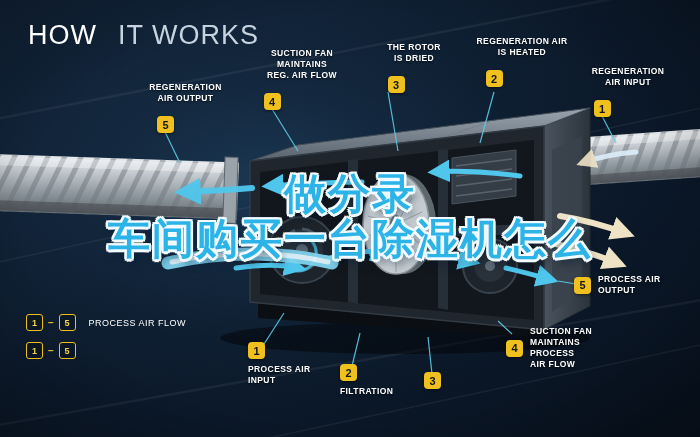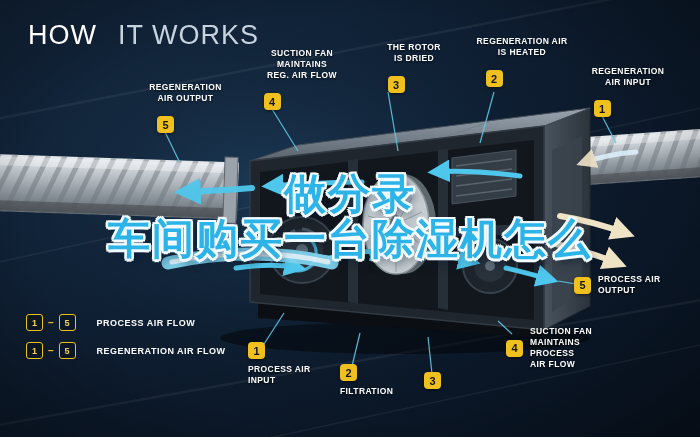--- a/index.html
+++ b/index.html
@@ -43,21 +43,21 @@
 
   
   .legend-title{position:absolute;left:28px;top:286px;font-size:12.5px;font-weight:800;
                 color:#fff;letter-spacing:.7px;z-index:5;}
   .legend-row{position:absolute;left:26px;display:flex;align-items:center;gap:5px;z-index:5;}
   .lr1{top:314px;} .lr2{top:342px;}
   .lbadge{width:15px;height:15px;border-radius:3px;border:1.6px solid #f0c11e;color:#f8d44c;
           background:rgba(10,20,32,.6);font-size:9px;font-weight:800;
           display:flex;align-items:center;justify-content:center;}
   .ldash{color:#f0c11e;font-weight:700;font-size:10px;}
-  .lr-label{font-size:9px;font-weight:700;color:#fff;letter-spacing:.5px;margin-left:16px;}
+  .lr-label{font-size:9px;font-weight:400;color:#fff;letter-spacing:.5px;margin-left:8px;}
 </style>
 </head>
 <body>
 
 <div class="stage">
 
   <svg class="art" viewBox="0 0 700 437">
     <defs>
       <linearGradient id="bg" x1="0" y1="0" x2="1" y2="1">
         <stop offset="0" stop-color="#13273f"></stop>
@@ -275,16 +275,15 @@
   <div class="legend-row lr1">
     <span class="lbadge">1</span>
     <span class="ldash">–</span>
     <span class="lbadge">5</span>
     <span class="lr-label">PROCESS AIR FLOW</span>
   </div>
   <div class="legend-row lr2">
     <span class="lbadge">1</span>
     <span class="ldash">–</span>
     <span class="lbadge">5</span>
-    <span class="lr-label">REGENERATION AIR FLOW</span>
   </div>
 
 </div>
 
 </body></html>

